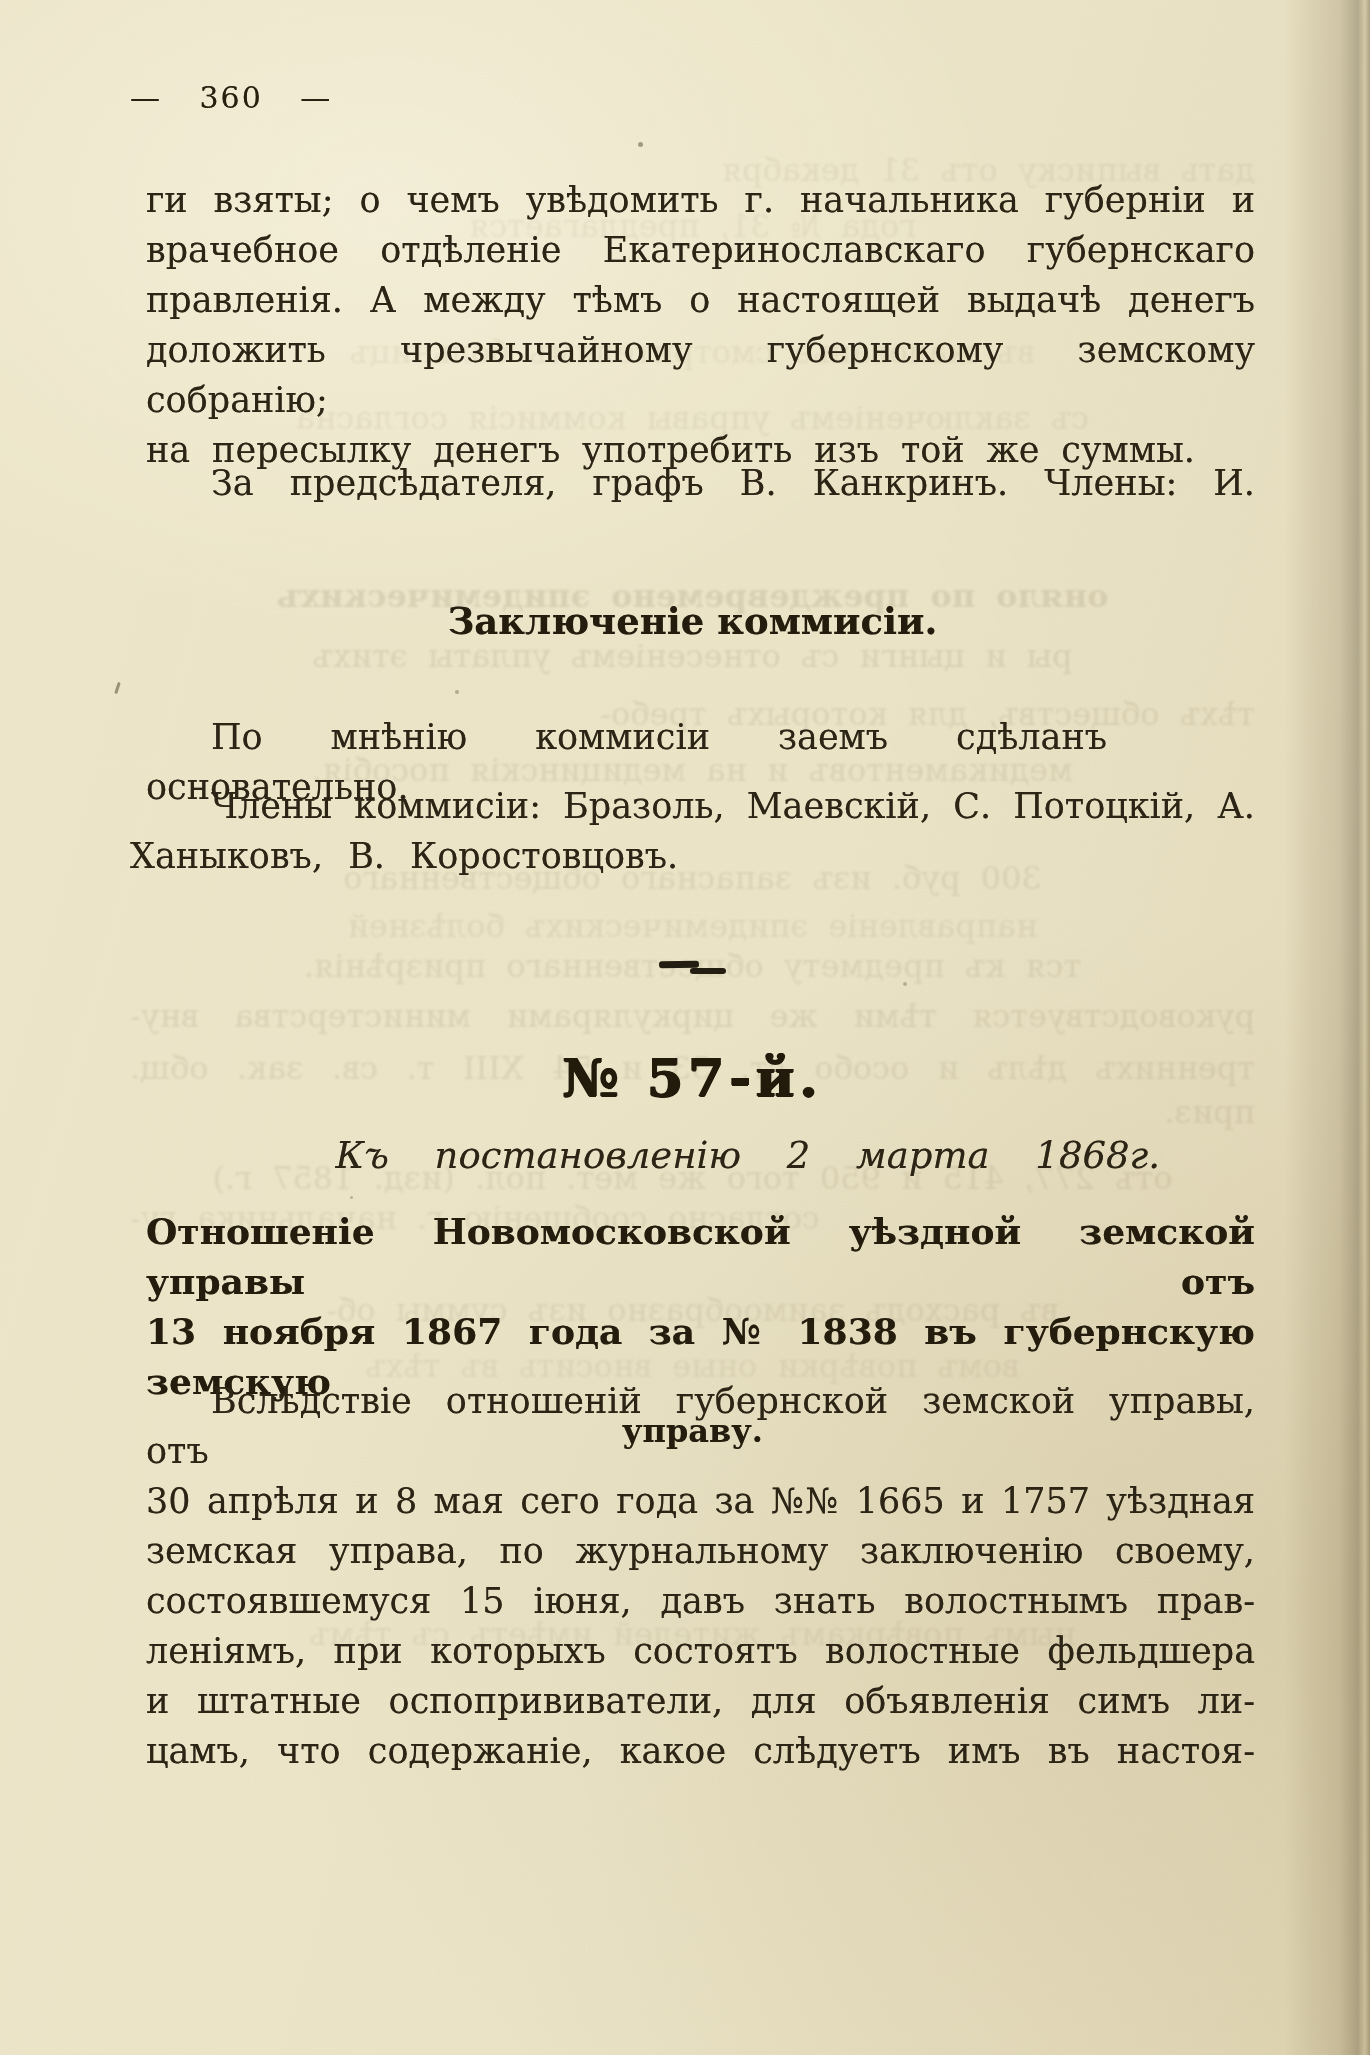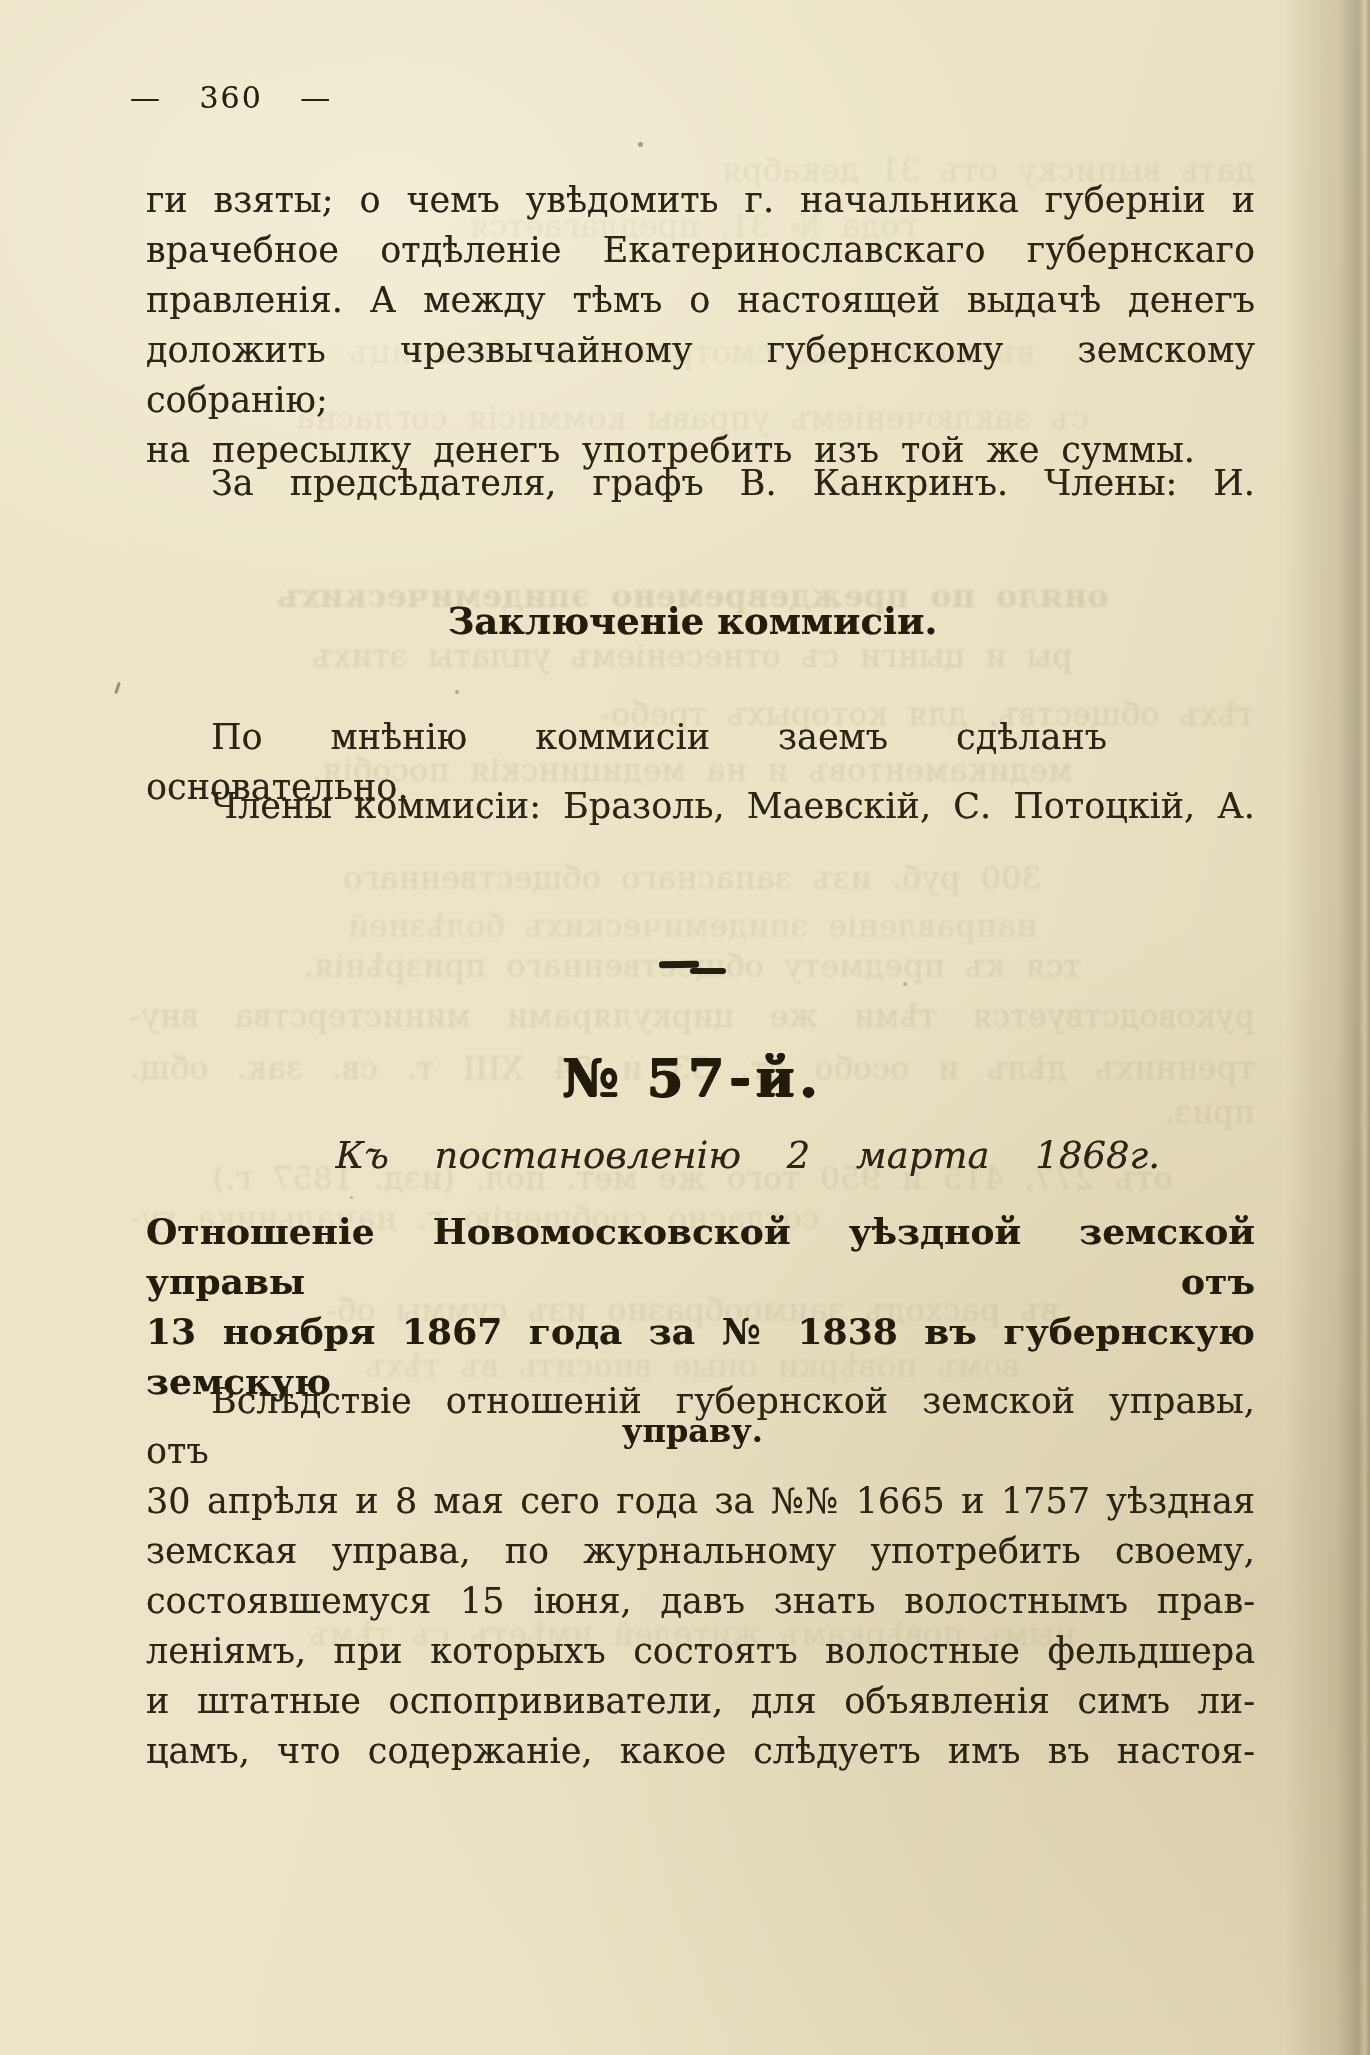--- a/index.html
+++ b/index.html
@@ -92,40 +92,41 @@
     </div>
 
     <div class="heading1" style="top:596px">Заключеніе коммисіи.</div>
 
     <div class="opinion" style="top:712px">
       <div class="jline indent" style="padding-right:148px">По мнѣнію коммисіи заемъ сдѣланъ основательно.</div>
     </div>
 
     <div class="para" style="top:781px">
       <div class="jline indent"><span>Члены коммисіи: </span><span class="it">Бразоль, Маевскій, С. Потоцкій, А.</span></div>
+      <div class="line it" style="word-spacing:14px">Ханыковъ, В. Коростовцовъ.</div>
     </div>
 
     <div class="divider" style="top:956px">
       <span class="d1"></span><span class="d2"></span>
     </div>
 
     <div class="decree-num" style="top:1048px">№ 57-й.</div>
 
     <div class="ref" style="top:1132px">Къ постановленію 2 марта 1868г.</div>
 
     <div class="para" style="top:1206px">
       <div class="jline title-line">Отношеніе Новомосковской уѣздной земской управы отъ</div>
       <div class="jline title-line">13 ноября 1867 года за № 1838 въ губернскую земскую</div>
       <div class="centerline">управу.</div>
     </div>
 
     <div class="para" style="top:1376px">
       <div class="jline indent">Вслѣдствіе отношеній губернской земской управы, отъ</div>
       <div class="jline">30 апрѣля и 8 мая сего года за №№ 1665 и 1757 уѣздная</div>
-      <div class="jline">земская управа, по журнальному употребить своему,</div>
+      <div class="jline">земская управа, по журнальному заключенію своему,</div>
       <div class="jline">состоявшемуся 15 іюня, давъ знать волостнымъ прав-</div>
       <div class="jline">леніямъ, при которыхъ состоятъ волостные фельдшера</div>
       <div class="jline">и штатные оспопрививатели, для объявленія симъ ли-</div>
       <div class="jline">цамъ, что содержаніе, какое слѣдуетъ имъ въ настоя-</div>
     </div>
 
   </div>
 
   <div class="specks">
     <span class="speck" style="left:638px;top:142px;width:5px;height:5px;opacity:.45"></span>

